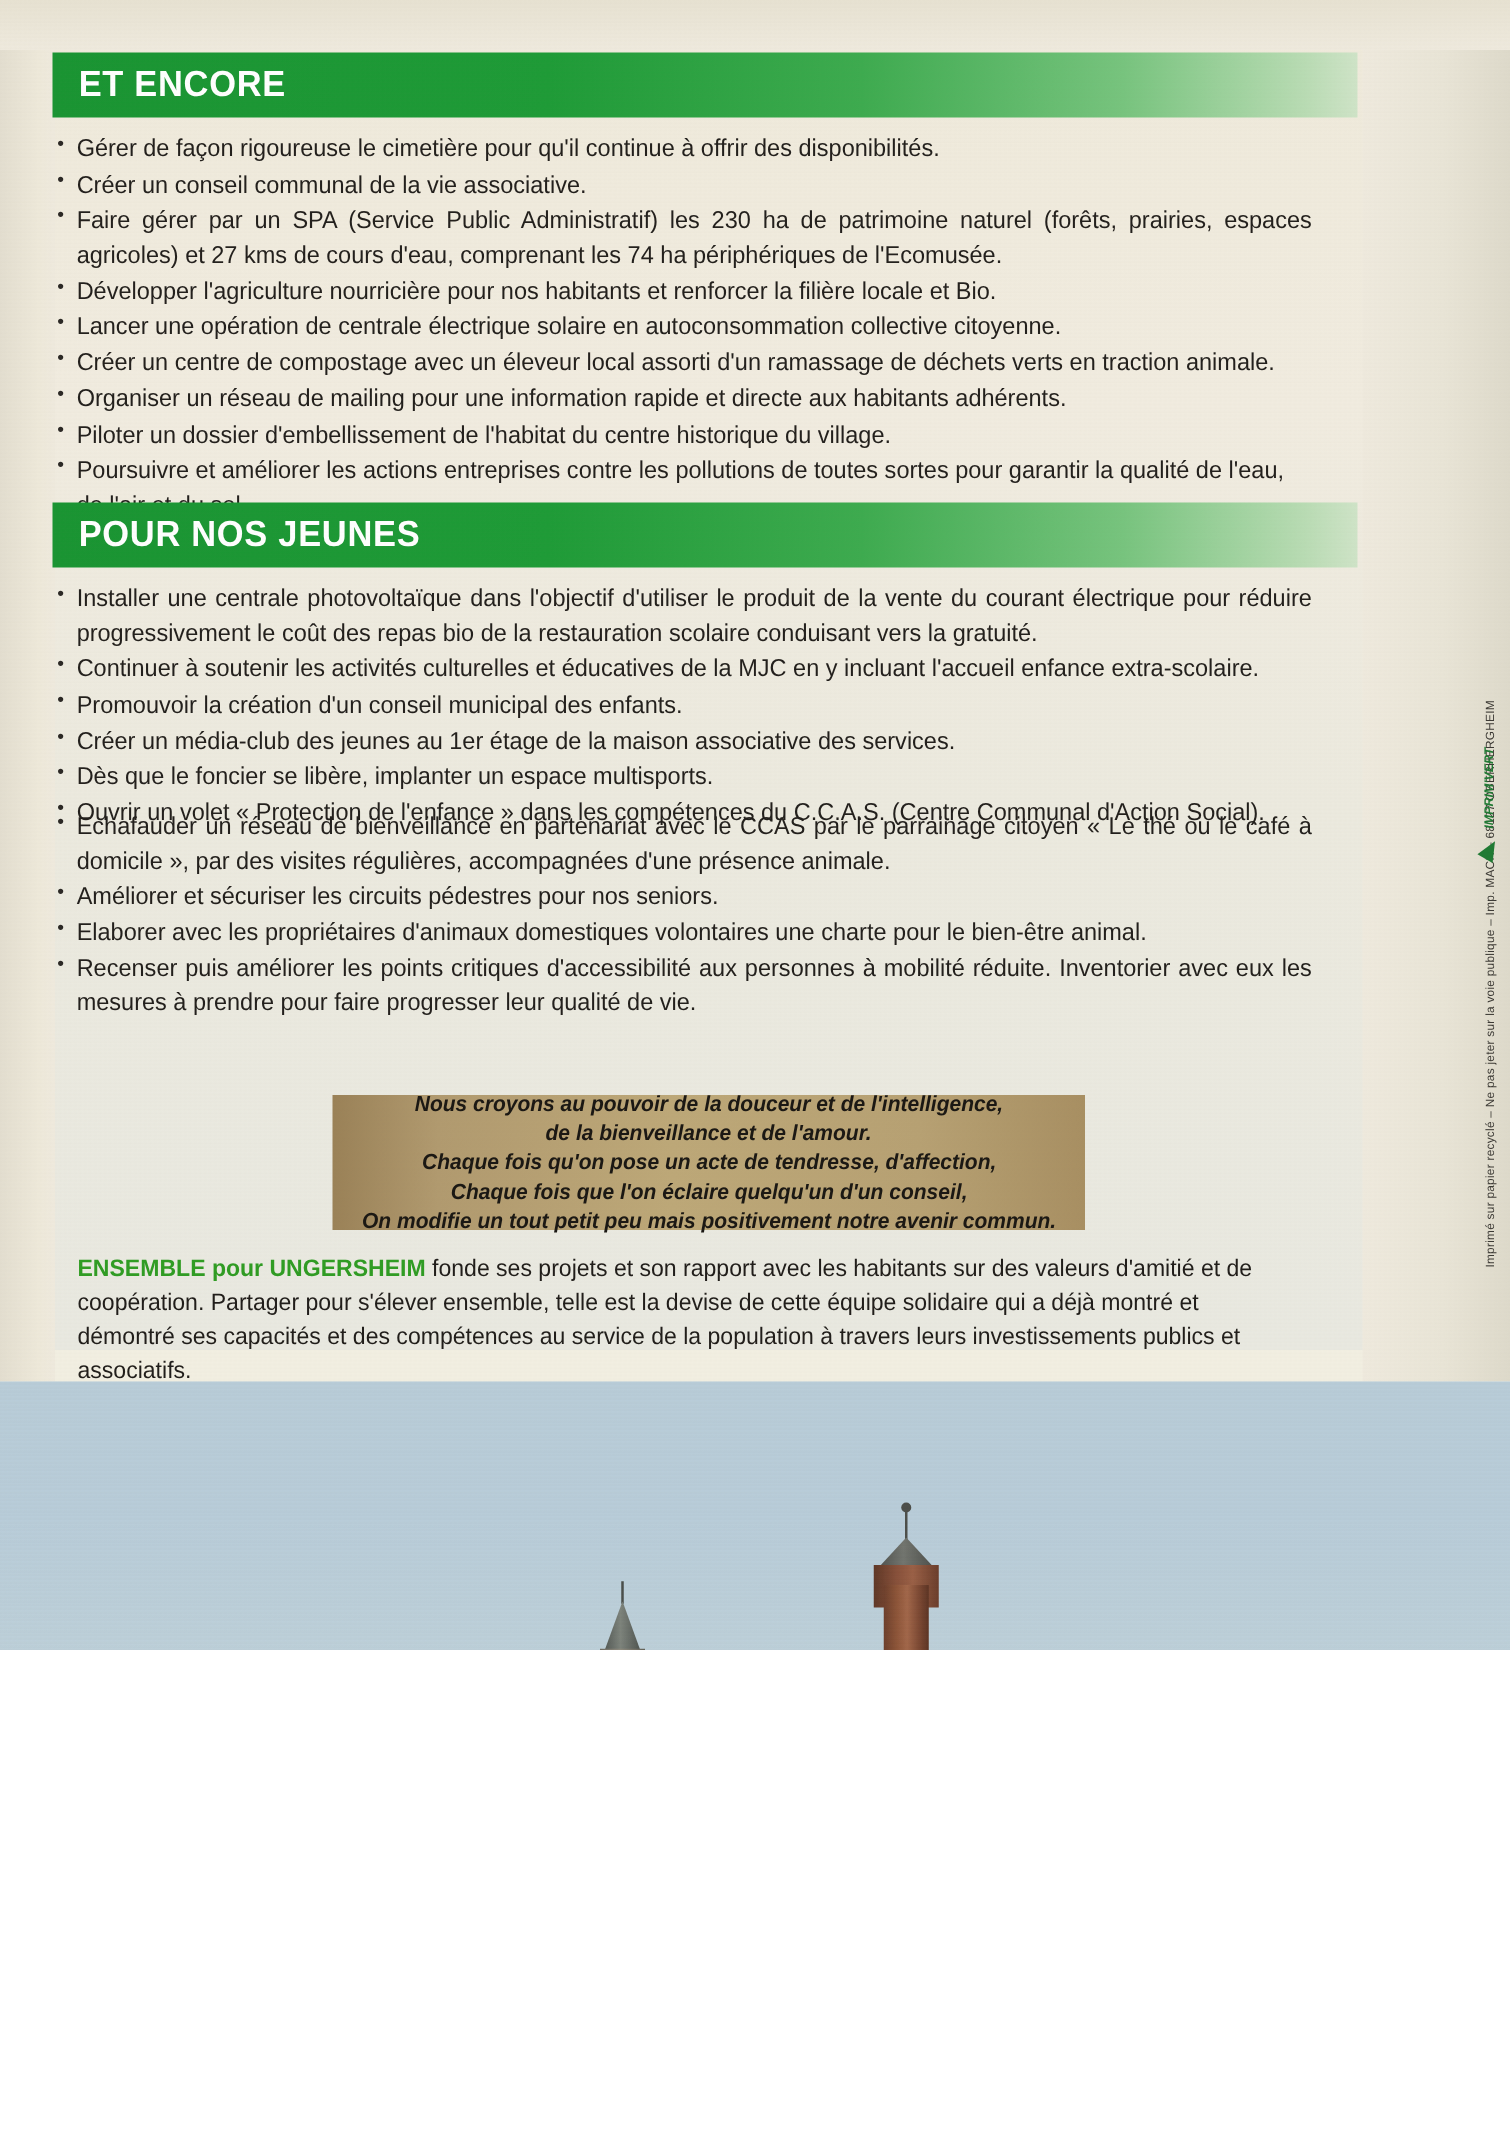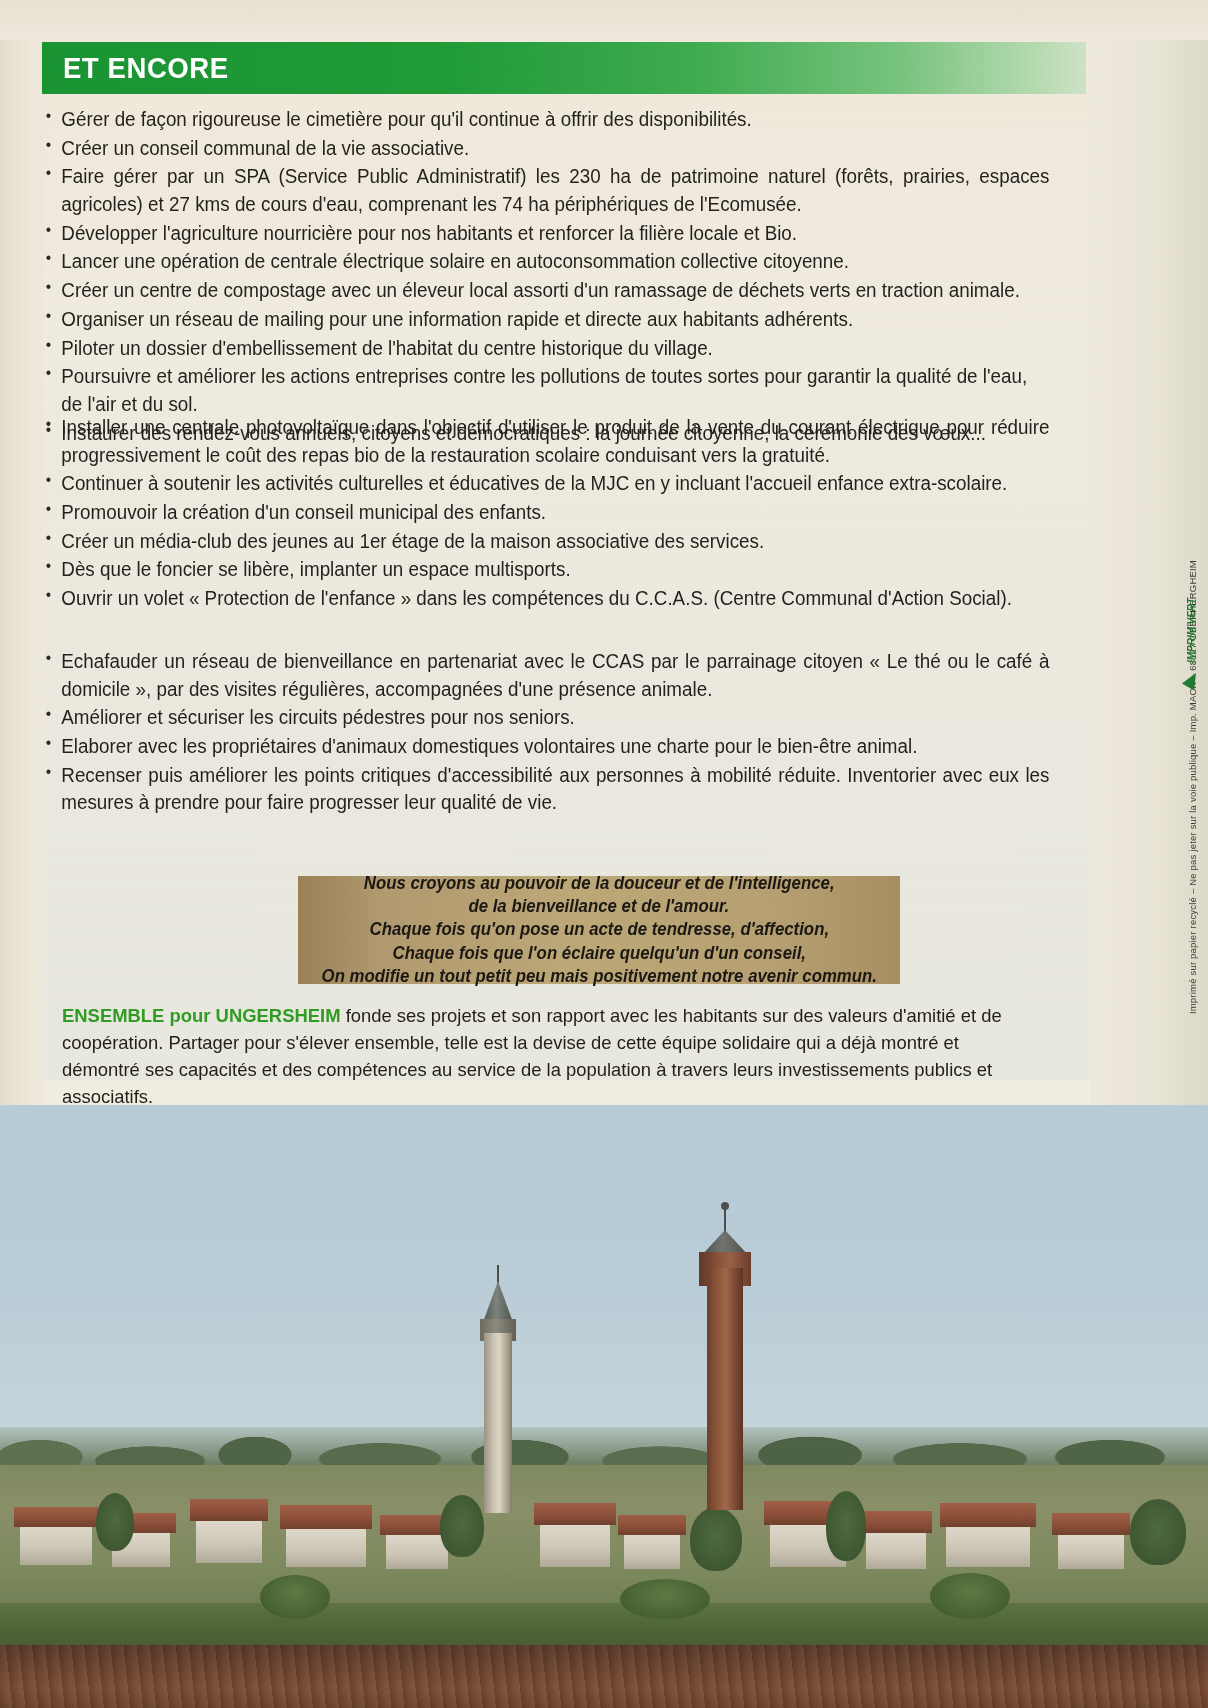--- a/index.html
+++ b/index.html
@@ -4,21 +4,21 @@
 <style>
   * { box-sizing: border-box; margin: 0; padding: 0; }
   html, body {
     width: 1208px; height: 1708px;
     font-family: "Liberation Sans", sans-serif;
     background: #ffffff;
     overflow: hidden;
   }
   #page {
     position: relative;
-    width: 1208px; height: 1708px;
+    width: 1208px; height: 1320px;
     background: #f2efe2;
     overflow: hidden;
   }
 
   
   .scan-top {
     position: absolute; left: 0; top: 0; width: 1208px; height: 1080px;
     background:
       linear-gradient(180deg,#efeadb 0%, #f1ece0 30%, #eceadf 60%, #e9e9e1 100%);
   }
@@ -86,21 +86,20 @@
 
   
   .quote {
     position: absolute;
     left: 266px; top: 876px;
     width: 602px; height: 108px;
     background: linear-gradient(90deg,#9a8157 0%, #b19a6f 14%, #bda878 45%, #b7a173 78%, #a88f62 100%);
     display: flex; flex-direction: column;
     align-items: center; justify-content: center;
     padding: 6px 0;
-    margin-left: 32px;
   }
   .quote p {
     font-size: 17.5px;
     font-style: italic;
     font-weight: bold;
     color: #1a1713;
     line-height: 1.32;
     text-align: center;
     font-family: "Liberation Sans", sans-serif;
     transform: scaleX(.96);
@@ -284,20 +283,23 @@
       <li>Lancer une opération de centrale électrique solaire en autoconsommation collective citoyenne.</li>
       <li>Créer un centre de compostage avec un éleveur local assorti d'un ramassage de déchets verts en traction animale.</li>
       <li>Organiser un réseau de mailing pour une information rapide et directe aux habitants adhérents.</li>
       <li>Piloter un dossier d'embellissement de l'habitat du centre historique du village.</li>
       <li>Poursuivre et améliorer les actions entreprises contre les pollutions de toutes sortes pour garantir la qualité de l'eau, de l'air et du sol.</li>
       <li>Instaurer des rendez-vous annuels, citoyens et démocratiques : la journée citoyenne, la cérémonie des vœux...</li>
     </ul>
   </div>
 
   <div class="col" style="top:402px;">
+    <div class="bar">
+      <h2>POUR NOS JEUNES</h2>
+    </div>
     <ul class="pts">
       <li class="justified">Installer une centrale photovoltaïque dans l'objectif d'utiliser le produit de la vente du courant électrique pour réduire progressivement le coût des repas bio de la restauration scolaire conduisant vers la gratuité.</li>
       <li>Continuer à soutenir les activités culturelles et éducatives de la MJC en y incluant l'accueil enfance extra-scolaire.</li>
       <li>Promouvoir la création d'un conseil municipal des enfants.</li>
       <li>Créer un média-club des jeunes au 1er étage de la maison associative des services.</li>
       <li>Dès que le foncier se libère, implanter un espace multisports.</li>
       <li>Ouvrir un volet « Protection de l'enfance » dans les compétences du C.C.A.S. (Centre Communal d'Action Social).</li>
     </ul>
   </div>
 

